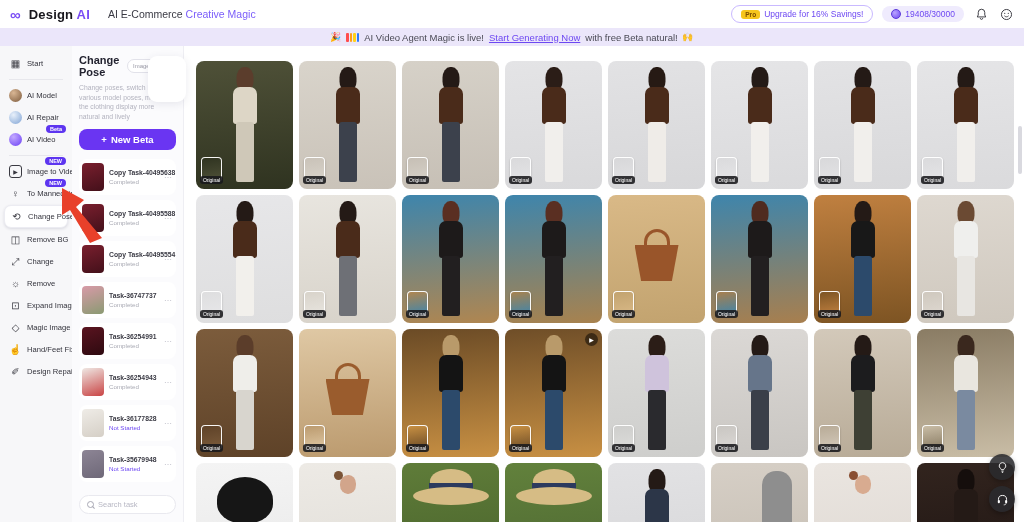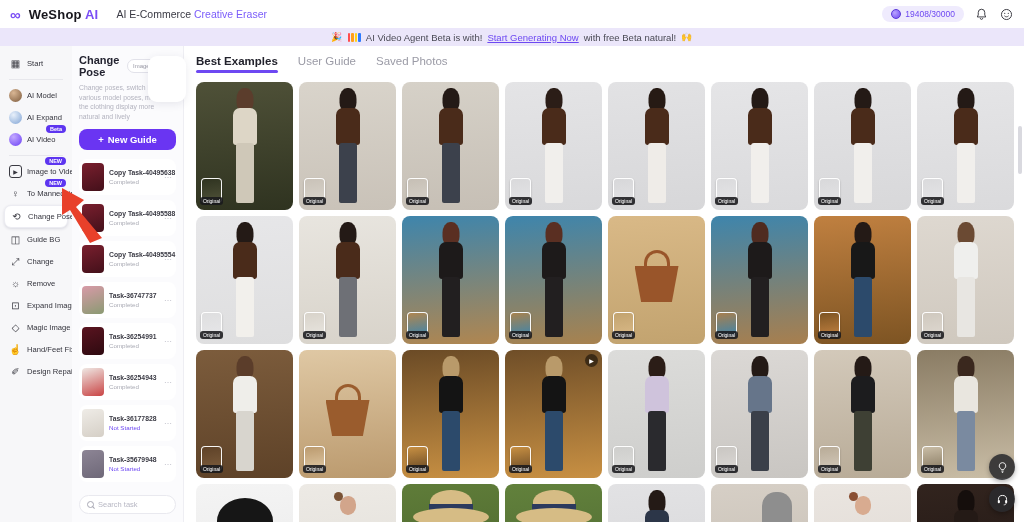--- a/index.html
+++ b/index.html
@@ -133,23 +133,27 @@
   .fab svg { width:13px; height:13px; }
   .fab.bulb { bottom:42px; }
   .fab.headset { bottom:10px; }
   .scroll-thumb { position:absolute; right:2px; top:80px; width:4px; height:48px; border-radius:2px; background:#d9d9df; z-index:7; }
 </style>
 </head>
 <body>
 
 <div class="topbar">
   <span class="logo-glyph">∞</span>
-  <span class="logo-text"><span>WeShop</span> <span class="logo-ai">AI</span></span>
-  <span class="subtitle"><span>AI E-Commerce</span> <span class="purple">Creative Eraser</span></span>
+  <span class="logo-text"><span>Design</span> <span class="logo-ai">AI</span></span>
+  <span class="subtitle"><span>AI E-Commerce</span> <span class="purple">Creative Magic</span></span>
   <div class="topbar-right">
+    <div class="upgrade-pill">
+      <span class="pro-tag">Pro</span>
+      <span>Upgrade for 16% Savings!</span>
+    </div>
     <div class="credits-pill">
       <span class="coin"></span>
       <span>19408/30000</span>
     </div>
     <div class="icon-btn">
       <svg viewBox="0 0 16 16">
           <path d="M8 1.5a4 4 0 0 0-4 4v3L2.8 11h10.4L12 8.5v-3a4 4 0 0 0-4-4z" fill="none" stroke="#3b3b42" stroke-width="1.2"></path>
           <path d="M6.5 12.5a1.5 1.5 0 0 0 3 0" fill="none" stroke="#3b3b42" stroke-width="1.2"></path>
         </svg>
     </div>
@@ -165,42 +169,42 @@
 </div>
 
 <div class="banner">
   <span class="emoji">🎉</span>
   <span class="rainbow" id="rainbow-icon">
       <i style="background: rgb(255, 77, 77);"></i>
       <i style="background: rgb(255, 159, 26);"></i>
       <i style="background: rgb(255, 210, 26);"></i>
       <i style="background: rgb(46, 123, 255);"></i>
     </span>
-  <span>AI Video Agent Beta is with!</span>
+  <span>AI Video Agent Magic is live!</span>
   <a>Start Generating Now</a>
   <span>with free Beta natural!</span>
   <span class="emoji">🙌</span>
 </div>
 
 <div class="content">
 
   <div class="sidebar" id="sidebar">
   <div class="side-item">
     <span class="side-icon">▦</span>
     <span class="side-label">Start</span>
   </div>
 <div class="side-divider"></div>
   <div class="side-item">
     <span class="side-icon av av-model"></span>
     <span class="side-label">AI Model</span>
   </div>
 
   <div class="side-item">
     <span class="side-icon av av-product"></span>
-    <span class="side-label">AI Expand</span>
+    <span class="side-label">AI Repair</span>
   </div>
 
   <div class="side-item">
     <span class="side-icon av av-video"></span>
     <span class="side-label">AI Video</span>
   <span class="side-badge">Beta</span>
       </div>
 <div class="side-divider"></div>
   <div class="side-item">
     <span class="side-icon boxed">▶</span>
@@ -214,21 +218,21 @@
   <span class="side-badge">NEW</span>
       </div>
 
   <div class="side-item active">
     <span class="side-icon">⟲</span>
     <span class="side-label">Change Pose</span>
   </div>
 
   <div class="side-item">
     <span class="side-icon">◫</span>
-    <span class="side-label">Guide BG</span>
+    <span class="side-label">Remove BG</span>
   </div>
 
   <div class="side-item">
     <span class="side-icon">⤢</span>
     <span class="side-label">Change</span>
   </div>
 
   <div class="side-item">
     <span class="side-icon">☼</span>
     <span class="side-label">Remove</span>
@@ -256,21 +260,21 @@
 </div>
 
   <div class="panel">
     <div class="panel-head">
       <span class="panel-title">Change Pose</span>
       <span class="tips-pill">Image Tips ⓘ</span>
     </div>
     <div class="panel-desc">Change poses, switch between various model poses, making the clothing display more natural and lively</div>
     <button class="new-task-btn">
       <span>+</span>
-      <span>New Guide</span>
+      <span>New Beta</span>
     </button>
     <div class="task-list" id="task-list">
   <div class="task-item">
     <div class="task-thumb" style="background: linear-gradient(160deg, rgb(122, 31, 46), rgb(67, 16, 26));"></div>
     <div class="task-info">
       <div class="task-name">Copy Task-40495638</div>
       <div class="task-status done">Completed</div>
     </div>
     <span class="task-dots">⋯</span>
   </div>
@@ -338,25 +342,20 @@
     <span class="task-dots">⋯</span>
   </div>
 </div>
     <div class="search-box">
       <span class="mag"></span>
       <input placeholder="Search task" style="">
     </div>
   </div>
 
   <div class="main">
-    <div class="tabs">
-      <span class="tab active">Best Examples</span>
-      <span class="tab">User Guide</span>
-      <span class="tab">Saved Photos</span>
-    </div>
     <div class="grid" id="grid">
   <div class="card" style="background: linear-gradient(175deg, rgb(79, 81, 56), rgb(47, 51, 32));">
           <div class="p-head" style="background: rgb(216, 180, 154);"></div>
           <div class="p-hair" style="background: rgb(91, 61, 44);"></div>
           <div class="p-torso" style="background: rgb(221, 214, 198);"></div>
           <div class="p-legs" style="background: rgb(207, 200, 184);"></div>
     <div class="orig-badge">
       <div class="mini-thumb" style="background: linear-gradient(170deg, rgb(47, 51, 32), rgb(79, 81, 56));"></div>
       <div class="orig-label">Original</div>
     </div>

